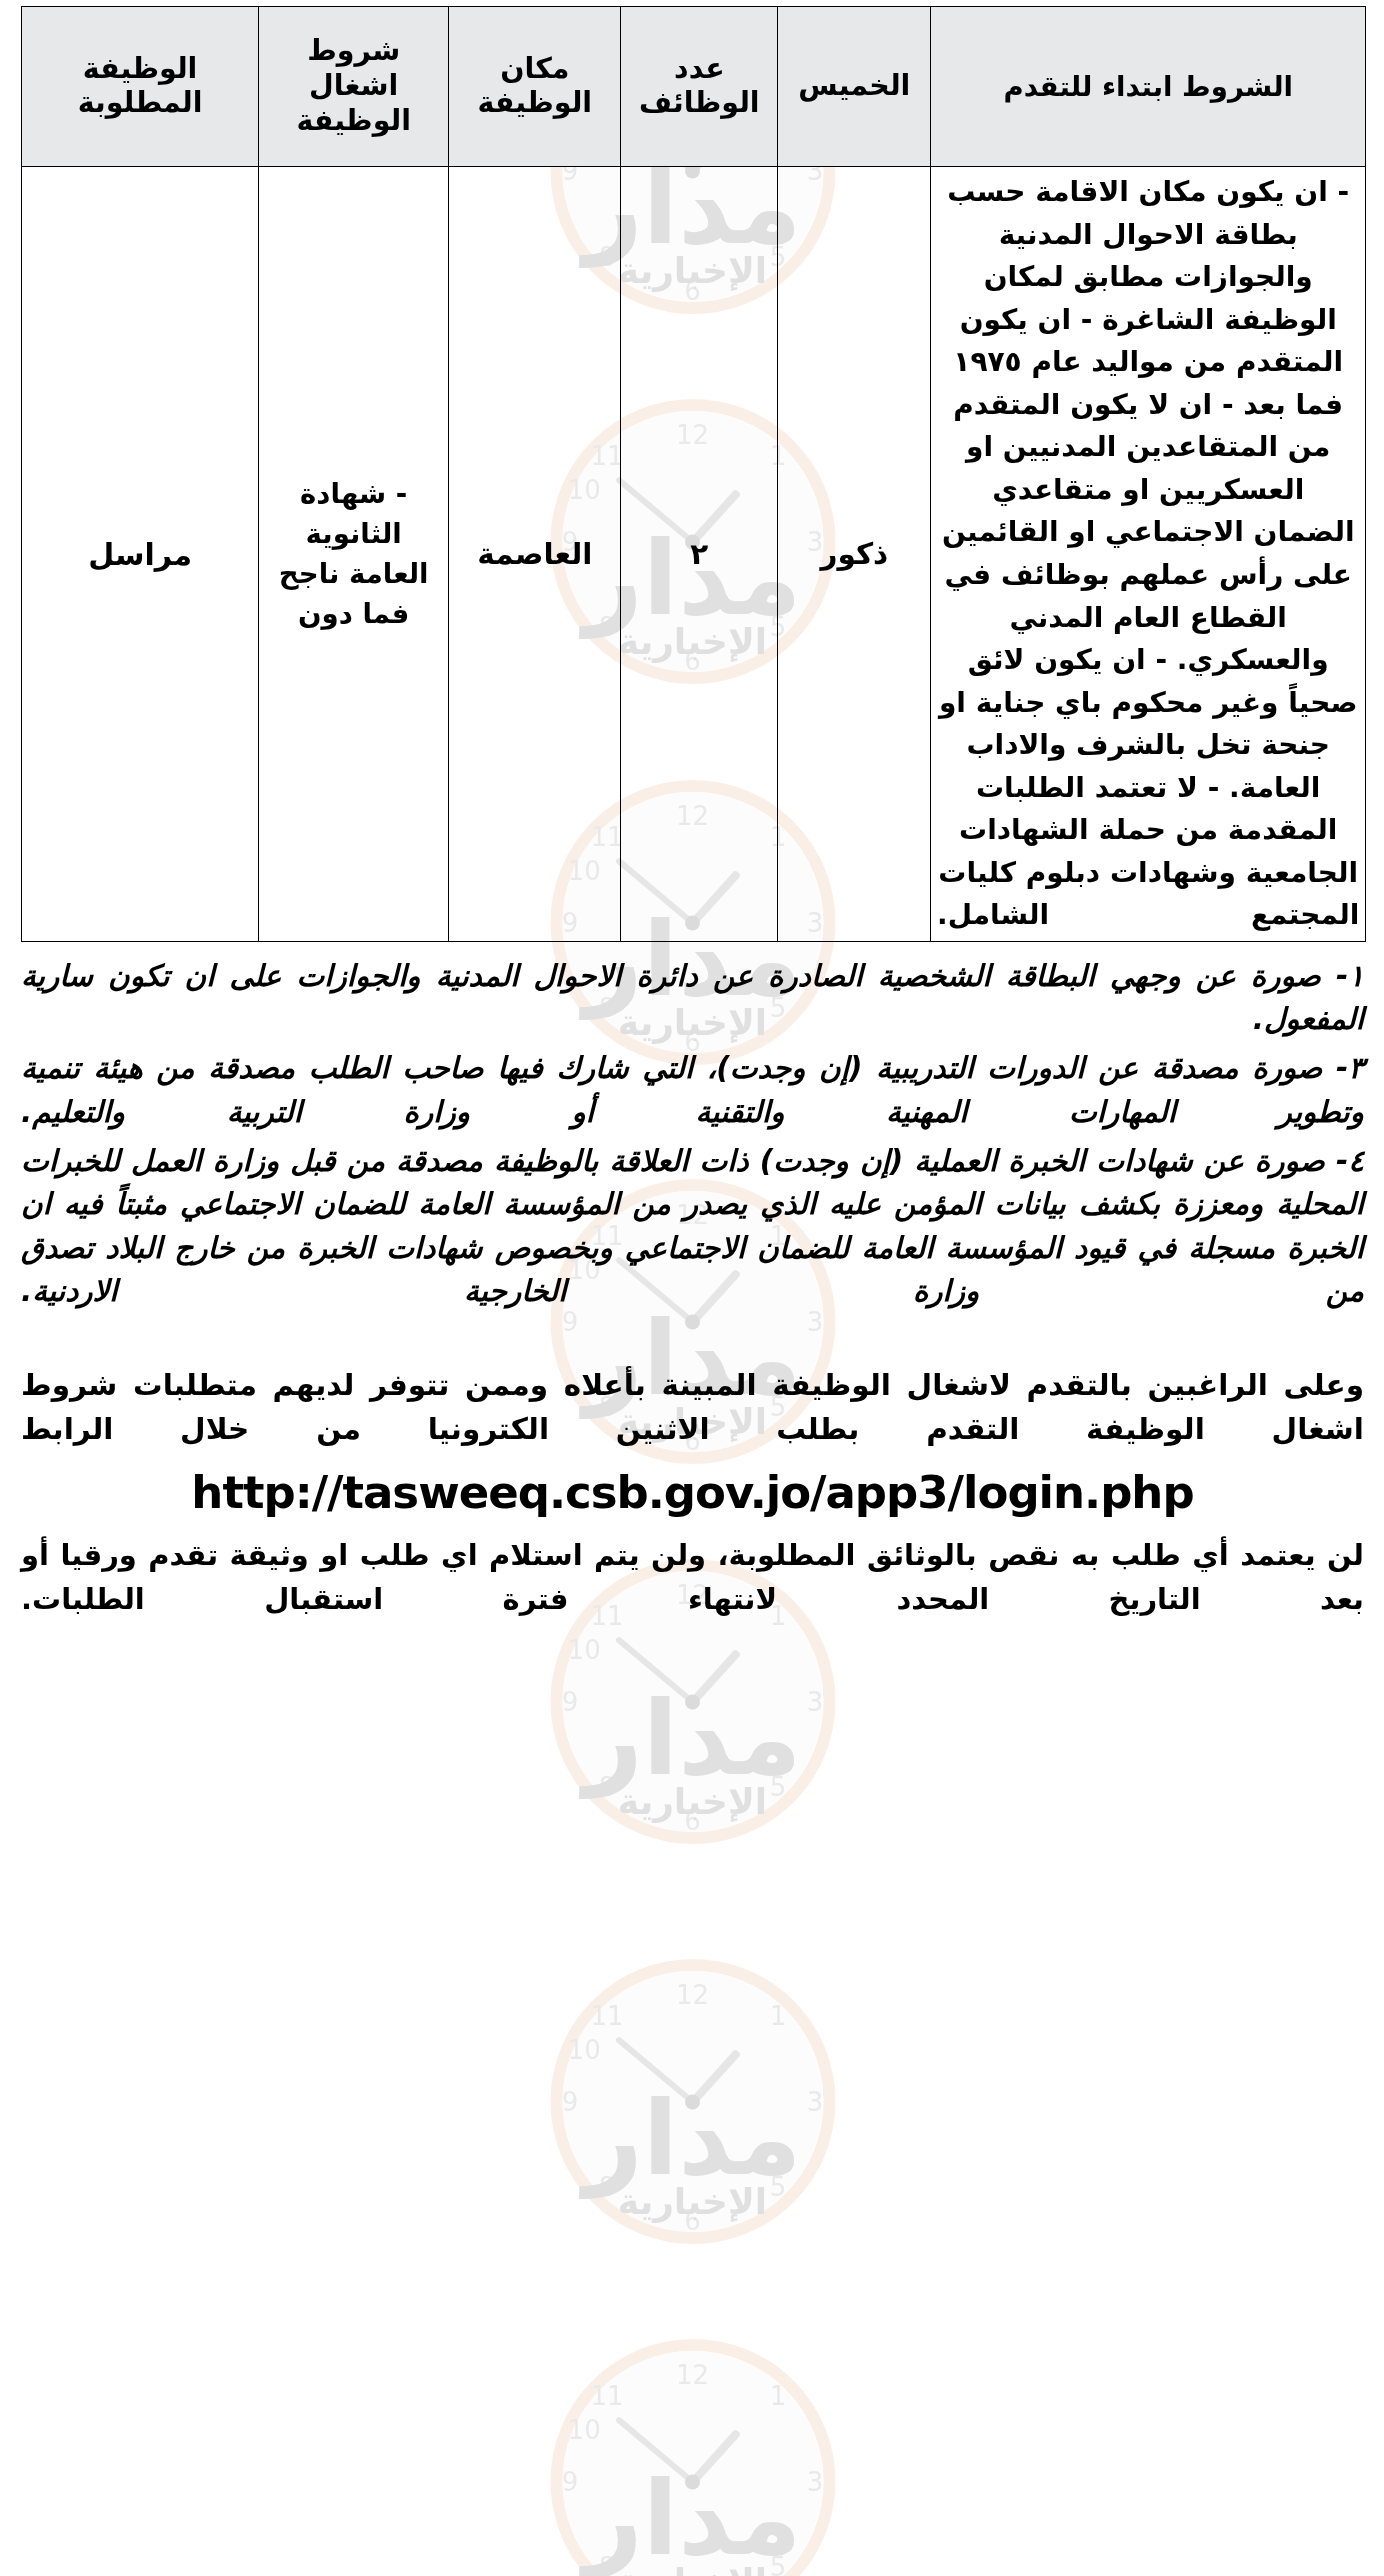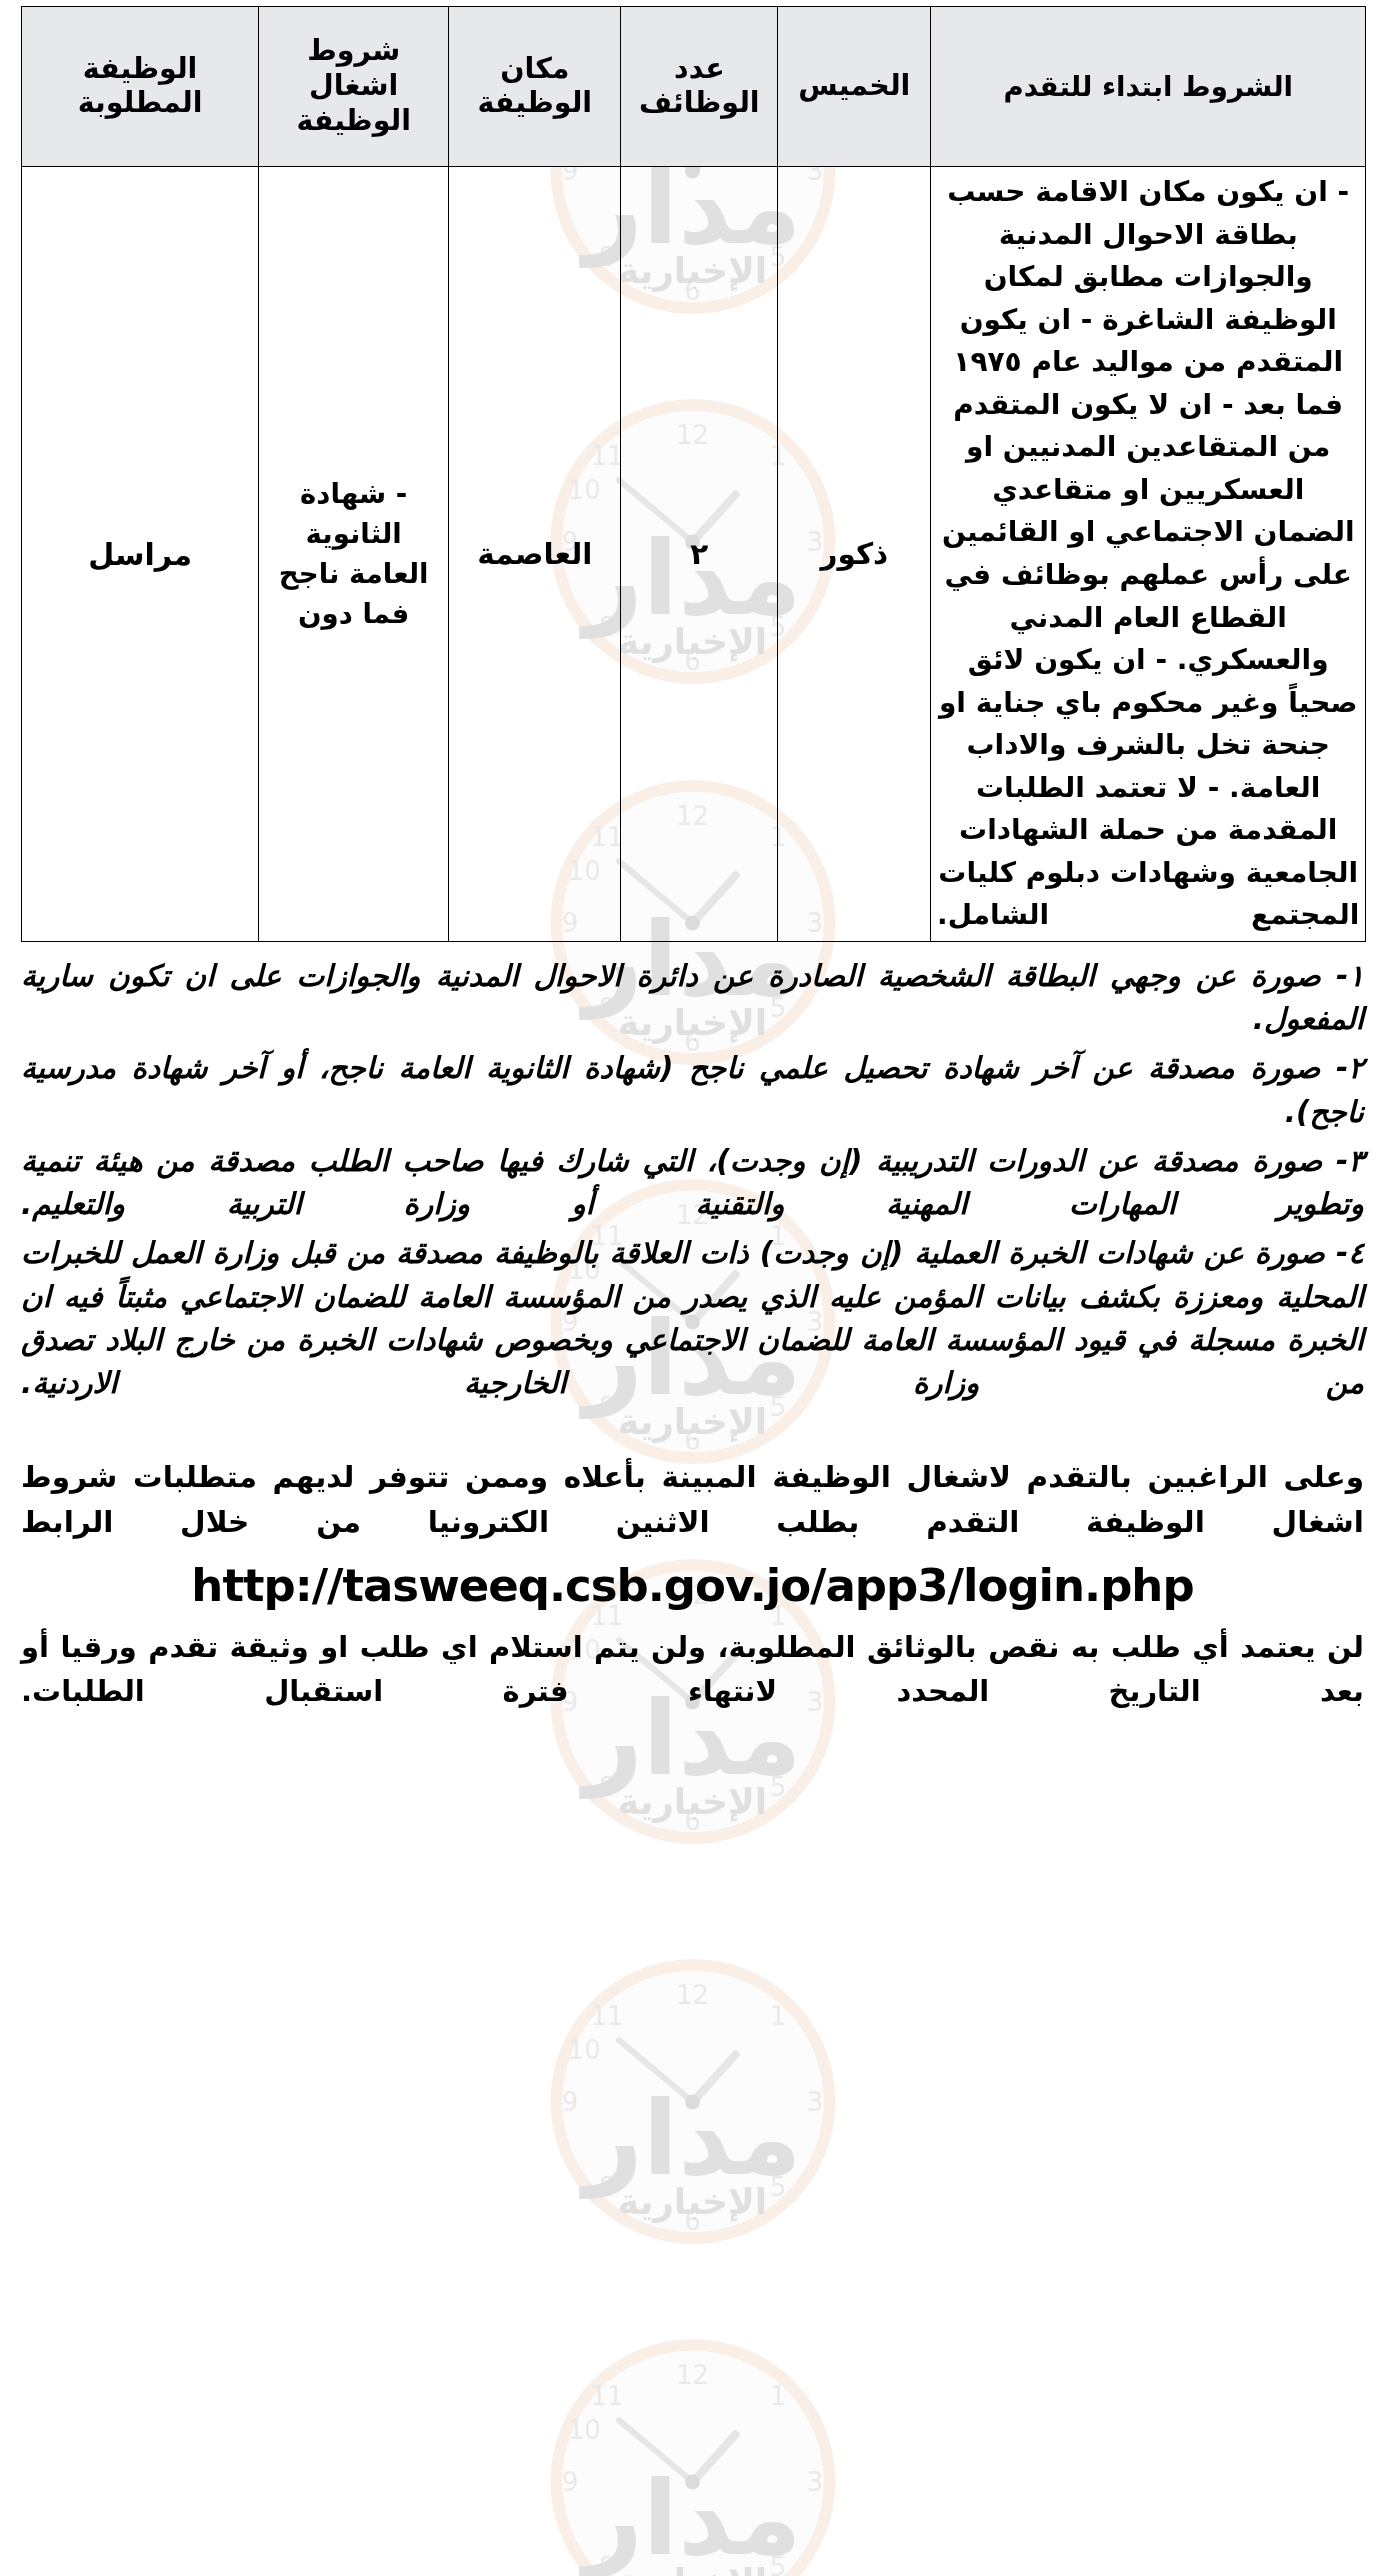--- a/index.html
+++ b/index.html
@@ -390,21 +390,20 @@
           <td class="cell-title">مراسل</td>
         </tr>
       </tbody>
     </table>
   </div>
 
   <div class="body-text">
 
 
     <p class="doc-item">١- صورة عن وجهي البطاقة الشخصية الصادرة عن دائرة الاحوال المدنية والجوازات على ان تكون سارية المفعول.</p>
-    <p class="doc-item">٢- صورة مصدقة عن آخر شهادة تحصيل علمي ناجح (شهادة الثانوية العامة ناجح، أو آخر شهادة مدرسية ناجح).</p>
     <p class="doc-item tight">٣- صورة مصدقة عن الدورات التدريبية (إن وجدت)، التي شارك فيها صاحب الطلب مصدقة من هيئة تنمية وتطوير المهارات المهنية والتقنية أو وزارة التربية والتعليم.</p>
     <p class="doc-item">٤- صورة عن شهادات الخبرة العملية (إن وجدت) ذات العلاقة بالوظيفة مصدقة من قبل وزارة العمل للخبرات المحلية ومعززة بكشف بيانات المؤمن عليه الذي يصدر من المؤسسة العامة للضمان الاجتماعي مثبتاً فيه ان الخبرة مسجلة في قيود المؤسسة العامة للضمان الاجتماعي وبخصوص شهادات الخبرة من خارج البلاد تصدق من وزارة الخارجية الاردنية.</p>
 
     <div class="spacer-1"></div>
 
     <p class="para-apply">وعلى الراغبين بالتقدم لاشغال الوظيفة المبينة بأعلاه وممن تتوفر لديهم متطلبات شروط اشغال الوظيفة التقدم بطلب الاثنين الكترونيا من خلال الرابط</p>
 
     <div class="link-line">http://tasweeq.csb.gov.jo/app3/login.php</div>
 
 

